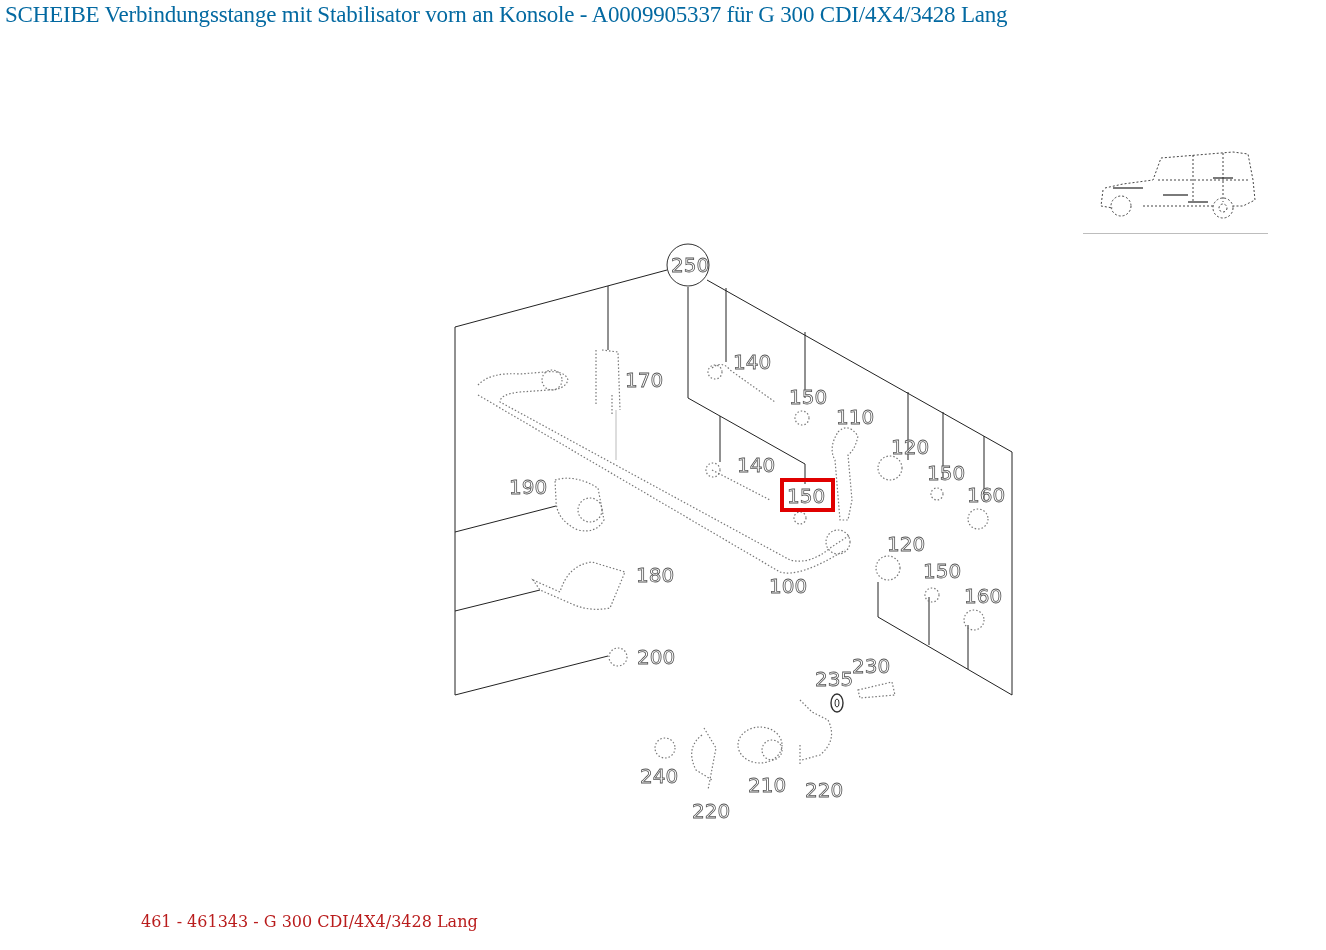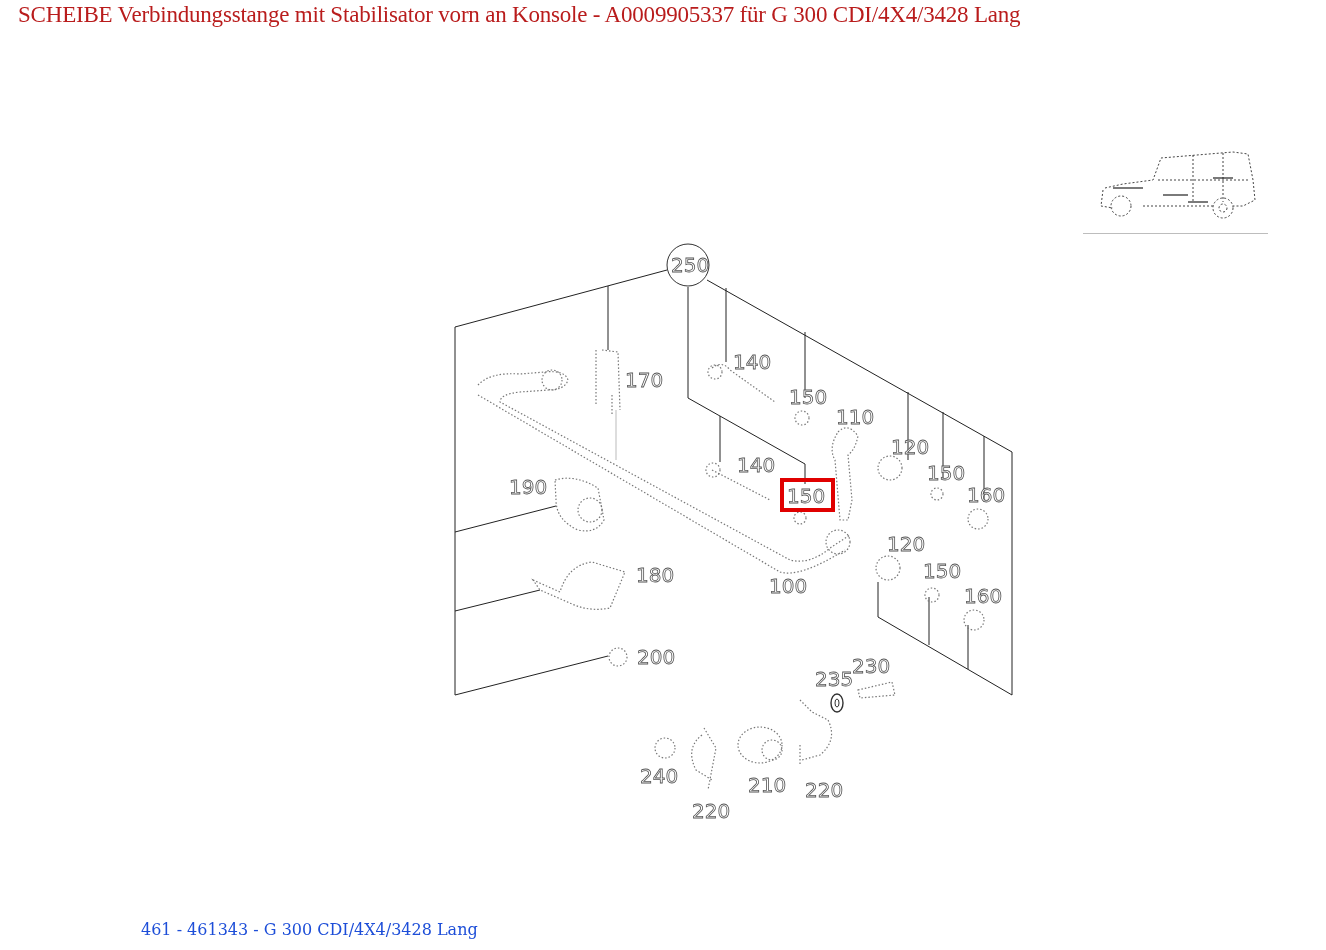--- a/index.html
+++ b/index.html
@@ -1,18 +1,18 @@
 <!DOCTYPE html>
 <html><head>
 <meta charset="utf-8">
 <style>
   html, body { margin: 0; padding: 0; background: #ffffff; }
   body { width: 1326px; height: 950px; position: relative; overflow: hidden; font-family: "DejaVu Serif", serif; }
-  .title { position: absolute; left: 18px; top: 2px; font-family: "Liberation Serif", "DejaVu Serif", serif; font-size: 23px; color: #b91c1c; white-space: nowrap; letter-spacing: -0.2px; }
-  .footer { position: absolute; left: 141px; top: 912px; font-family: "DejaVu Serif", serif; font-size: 16px; color: #1d4ed8; white-space: nowrap; margin-top: 8px; }
+  .title { position: absolute; left: 5px; top: 2px; font-family: "Liberation Serif", "DejaVu Serif", serif; font-size: 23px; color: #0369a1; white-space: nowrap; letter-spacing: -0.2px; }
+  .footer { position: absolute; left: 141px; top: 912px; font-family: "DejaVu Serif", serif; font-size: 16px; color: #b91c1c; white-space: nowrap; }
   .thumb { position: absolute; left: 1083px; top: 140px; width: 185px; height: 95px; }
   .thumb-rule { position: absolute; left: 1083px; top: 233px; width: 185px; height: 1px; background: #bdbdbd; }
   svg.diagram { position: absolute; left: 0; top: 0; }
   .callout { font-family: "DejaVu Sans", sans-serif; font-size: 20px; fill: #fff; stroke: #555; stroke-width: 0.8px; cursor: pointer; }
   .part { fill: none; stroke: #777; stroke-width: 1.2; stroke-dasharray: 1.5 2; }
   .lead { stroke: #222; stroke-width: 1; fill: none; }
 </style>
 </head>
 <body>
 

